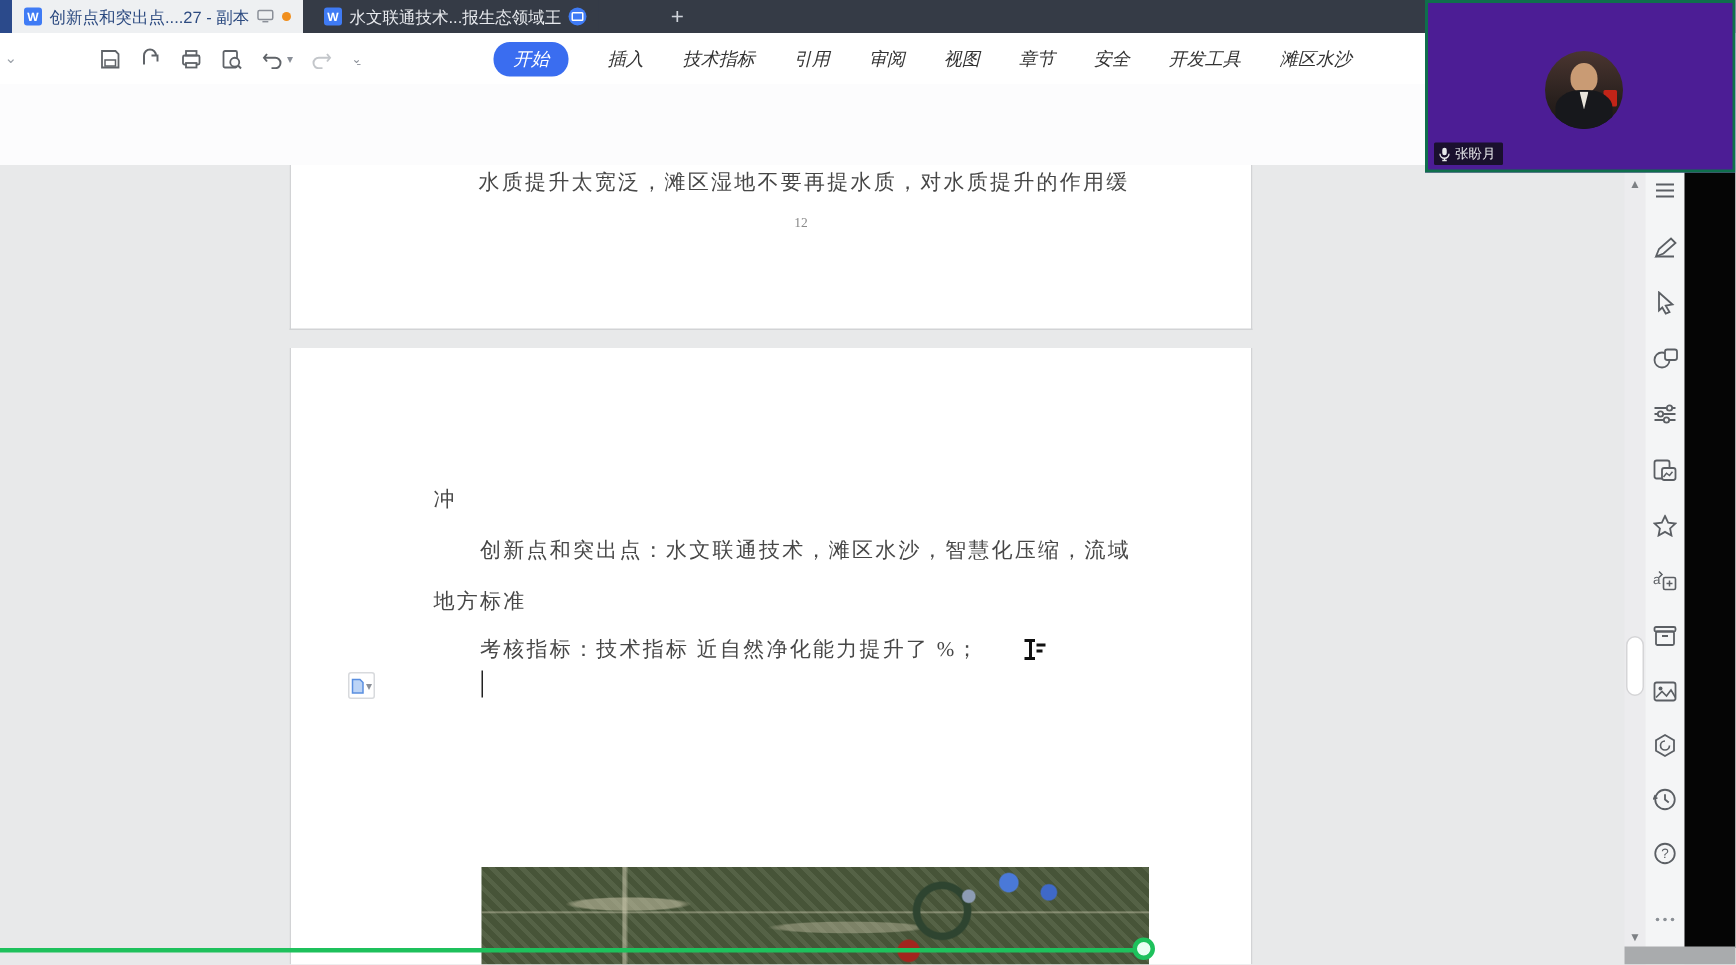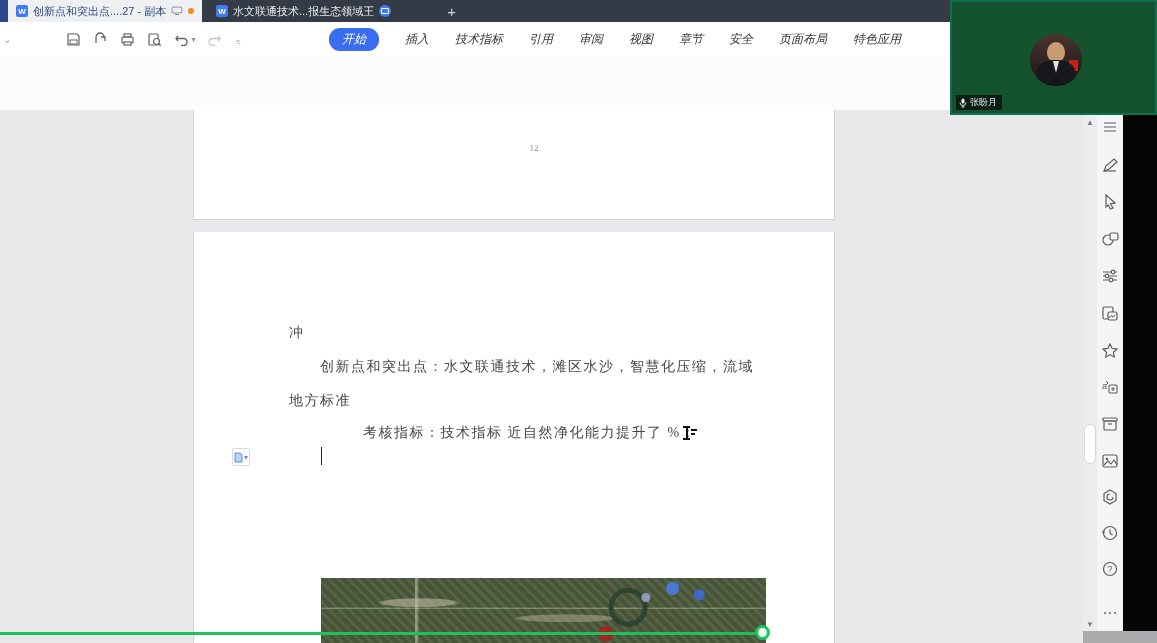--- a/index.html
+++ b/index.html
@@ -91,21 +91,21 @@
   
   .scroll-channel{left:1083px;top:110px;width:14px;height:533px;background:#ececee;display:flex;flex-direction:column;align-items:center;}
   .scroll-thumb{left:1084px;top:424px;width:12px;height:40px;background:#fff;border:1px solid #d5d5d7;border-radius:6px;box-sizing:border-box;}
   .scroll-arrow{color:#7d8084;font-size:8px;}
   .sidecol{left:1097px;top:110px;width:26px;height:533px;background:#f4f5f6;display:flex;flex-direction:column;align-items:center;}
   .sb-icon{width:24px;height:26px;display:flex;align-items:center;justify-content:center;color:#5b5f64;}
   .sb-icon svg{display:block;}
   .black-strip{left:1123px;top:115px;width:34px;height:517px;background:#050505;}
   .bottom-gray{left:1083px;top:631px;width:74px;height:12px;background:#a9abad;z-index:30;}
   
-  .video{left:950px;top:0;width:207px;height:115px;background:#14532d;border:2px solid #0f6f4c;box-sizing:border-box;z-index:50;}
+  .video{left:950px;top:0;width:207px;height:115px;background:#4c1d95;border:2px solid #0f6f4c;box-sizing:border-box;z-index:50;}
   .avatar{position:absolute;left:78px;top:32px;width:52px;height:52px;border-radius:50%;overflow:hidden;
           background:linear-gradient(180deg,#4a3530 0%,#2a211e 60%,#1b1614 100%);}
   .avatar .face{position:absolute;left:17px;top:8px;width:18px;height:20px;border-radius:50% 50% 45% 45%;background:#c99b74;}
   .avatar .suit{position:absolute;left:7px;top:26px;width:38px;height:26px;border-radius:45% 45% 0 0;background:#17181c;}
   .avatar .shirt{position:absolute;left:23px;top:27px;width:6px;height:12px;background:#e8e4dc;clip-path:polygon(0 0,100% 0,50% 100%);}
   .avatar .flag{position:absolute;right:4px;top:26px;width:9px;height:11px;background:#c22418;border-radius:1px;}
   .nametag{position:absolute;left:4px;bottom:3px;background:rgba(10,12,12,.75);color:#e8eaec;font-size:9px;
            display:flex;align-items:center;gap:3px;padding:1px 5px 1px 3px;border-radius:1px;}
 </style>
 </head>
@@ -178,22 +178,22 @@
   </div>
   <div class="menu-tabs">
     <span class="menu-pill">开始</span>
     <span>插入</span>
     <span>技术指标</span>
     <span>引用</span>
     <span>审阅</span>
     <span>视图</span>
     <span>章节</span>
     <span>安全</span>
-    <span>页面布局</span>
-    <span>特色应用</span>
+    <span>开发工具</span>
+    <span>滩区水沙</span>
   </div>
 </div>
 
 <div class="abs ribbon">
 
   <div class="rb big-btn" style="left:66px;top:58px;width:42px;height:48px;">
     <svg width="20" height="20" viewBox="0 0 20 20">
         <rect x="3" y="2" width="11" height="14" rx="1.5" fill="none" stroke="#555" stroke-width="1.3"></rect>
         <rect x="7" y="7" width="10" height="11" rx="1.5" fill="#dce9fb" stroke="#555" stroke-width="1.3"></rect>
       </svg>
@@ -390,28 +390,29 @@
         <circle cx="8" cy="8" r="5.5" fill="none" stroke="#555" stroke-width="1.4"></circle>
         <path d="M12.2 12.2l4 4" stroke="#555" stroke-width="1.5"></path>
       </svg>
     <span><span>查找替换</span><span class="mini-caret">▾</span></span>
   </div>
 </div>
 
 <div class="abs workspace">
 
   <div class="page" style="top:0;height:110px;">
+    <div class="abs doctext" style="left:125px;top:3px;">水质提升太宽泛，滩区湿地不要再提水质，对水质提升的作用缓</div>
     <div class="abs pagenum" style="top:33px;">12</div>
   </div>
 
   <div class="page" style="top:122px;height:411px;border-bottom:none;">
     <div class="abs doctext" style="left:95px;top:92px;">冲</div>
     <div class="abs doctext" style="left:126px;top:126px;">创新点和突出点：水文联通技术，滩区水沙，智慧化压缩，流域</div>
     <div class="abs doctext" style="left:95px;top:160px;font-family:Liberation Serif, serif;">地方标准</div>
-    <div class="abs doctext" style="left:126px;top:192px;margin-left:43px;">考核指标：技术指标 近自然净化能力提升了  %；</div>
+    <div class="abs doctext" style="left:126px;top:192px;">考核指标：技术指标 近自然净化能力提升了  %；</div>
     <div class="abs caret" style="left:127px;top:215px;"></div>
     <div class="abs satellite" style="left:127px;top:346px;width:445px;height:65px;"></div>
     <div class="abs ibeam" style="left:488px;top:194px;">
       <span class="cap" style="top:0;"></span>
         <span class="stem"></span>
         <span class="cap" style="top:12px;"></span>
         <span class="h1"></span>
         <span class="h2"></span>
     </div>
   </div>

